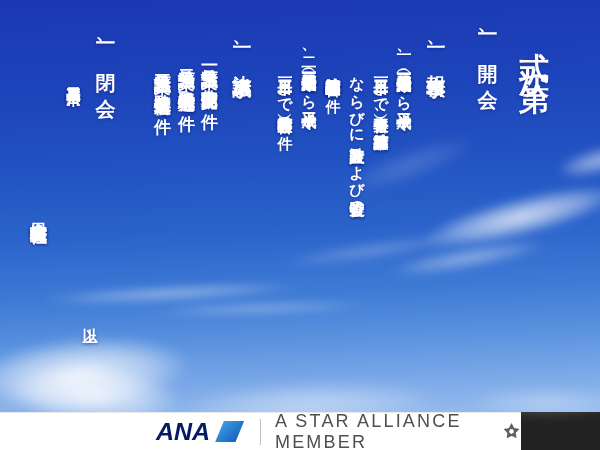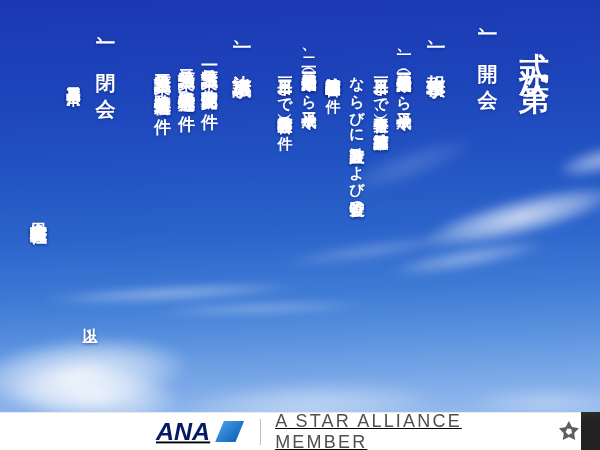--- a/index.html
+++ b/index.html
@@ -27,23 +27,23 @@
     text-shadow:0 1px 3px rgba(10,25,110,.45);
   }
   .t-title{font-size:30px;letter-spacing:.55em;}
   .t-h  {font-size:19px;letter-spacing:.10em;}
   .t-h2 {font-size:20px;letter-spacing:.12em;}
   .t-s  {font-size:15px;letter-spacing:.02em;}
   .t-m  {font-size:17px;letter-spacing:.04em;}
   .t-d  {font-size:14px;letter-spacing:.04em;}
   
   #footer{
-    position:absolute;left:0;bottom:0;width:581px;height:38px;
+    position:absolute;left:0;bottom:0;width:521px;height:38px;
     background:#ffffff;border-top:1px solid #e9e9e9;
-    display:flex;align-items:center;padding-left:156px;box-sizing:border-box;text-decoration:underline;
+    display:flex;align-items:center;padding-left:156px;box-sizing:border-box;
   }
   .ana-wrap{display:flex;align-items:center;}
   .ana-word{
     font-style:italic;font-weight:bold;font-size:25px;color:#041a66;
     letter-spacing:0;line-height:1;transform:scaleY(.95);
   }
   .ana-mark{
     width:29px;height:21px;margin-left:5px;
     background:linear-gradient(135deg,#63abec 0%,#2f86d6 40%,#0b57b0 100%);
     clip-path:polygon(30% 0,100% 0,70% 100%,0 100%);

